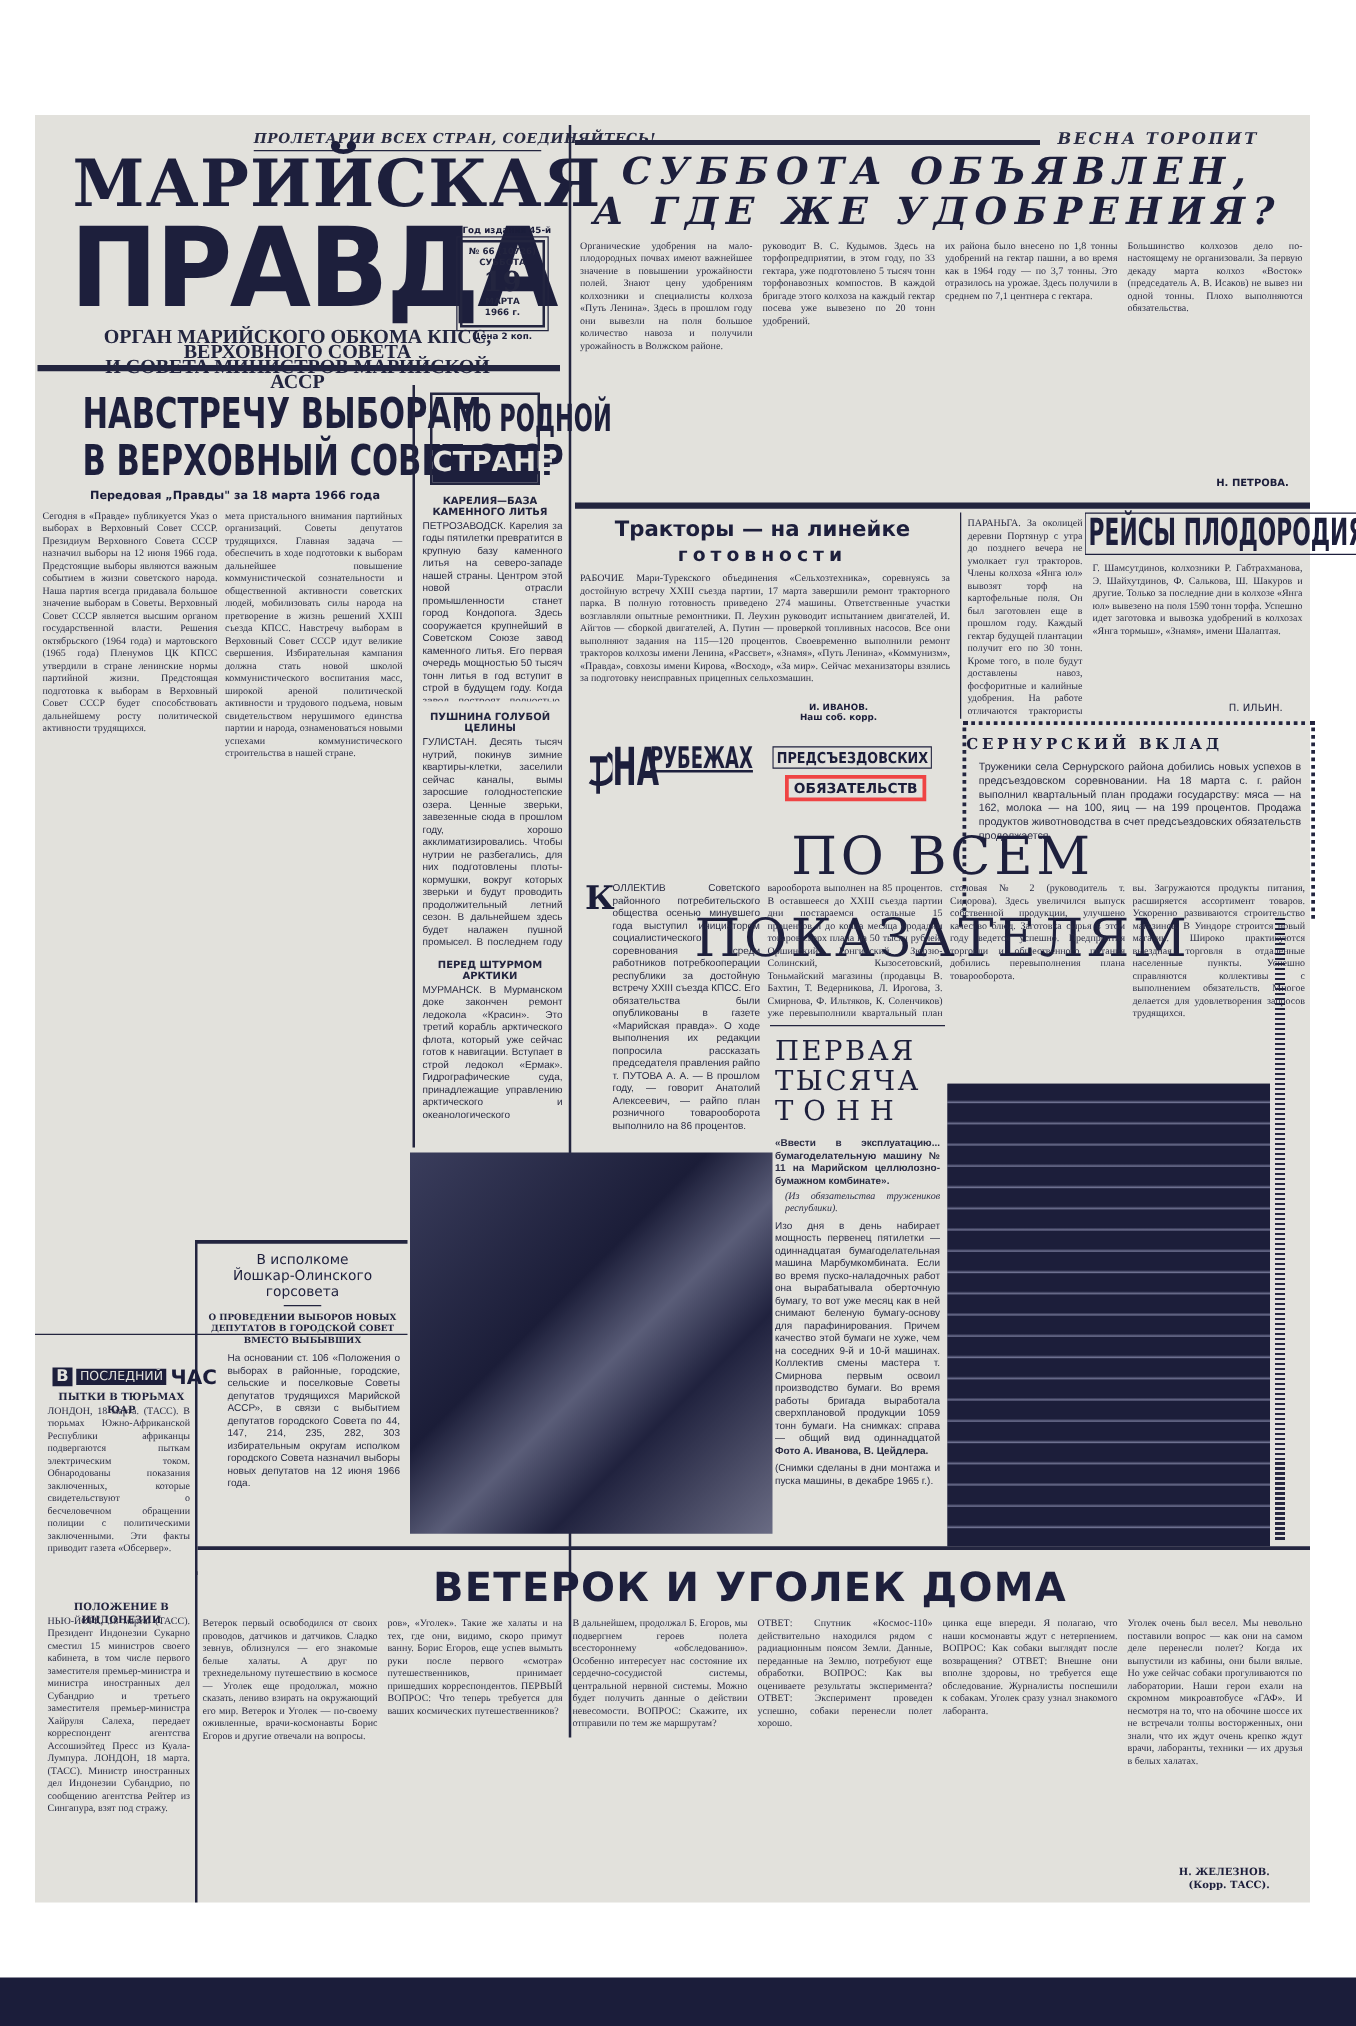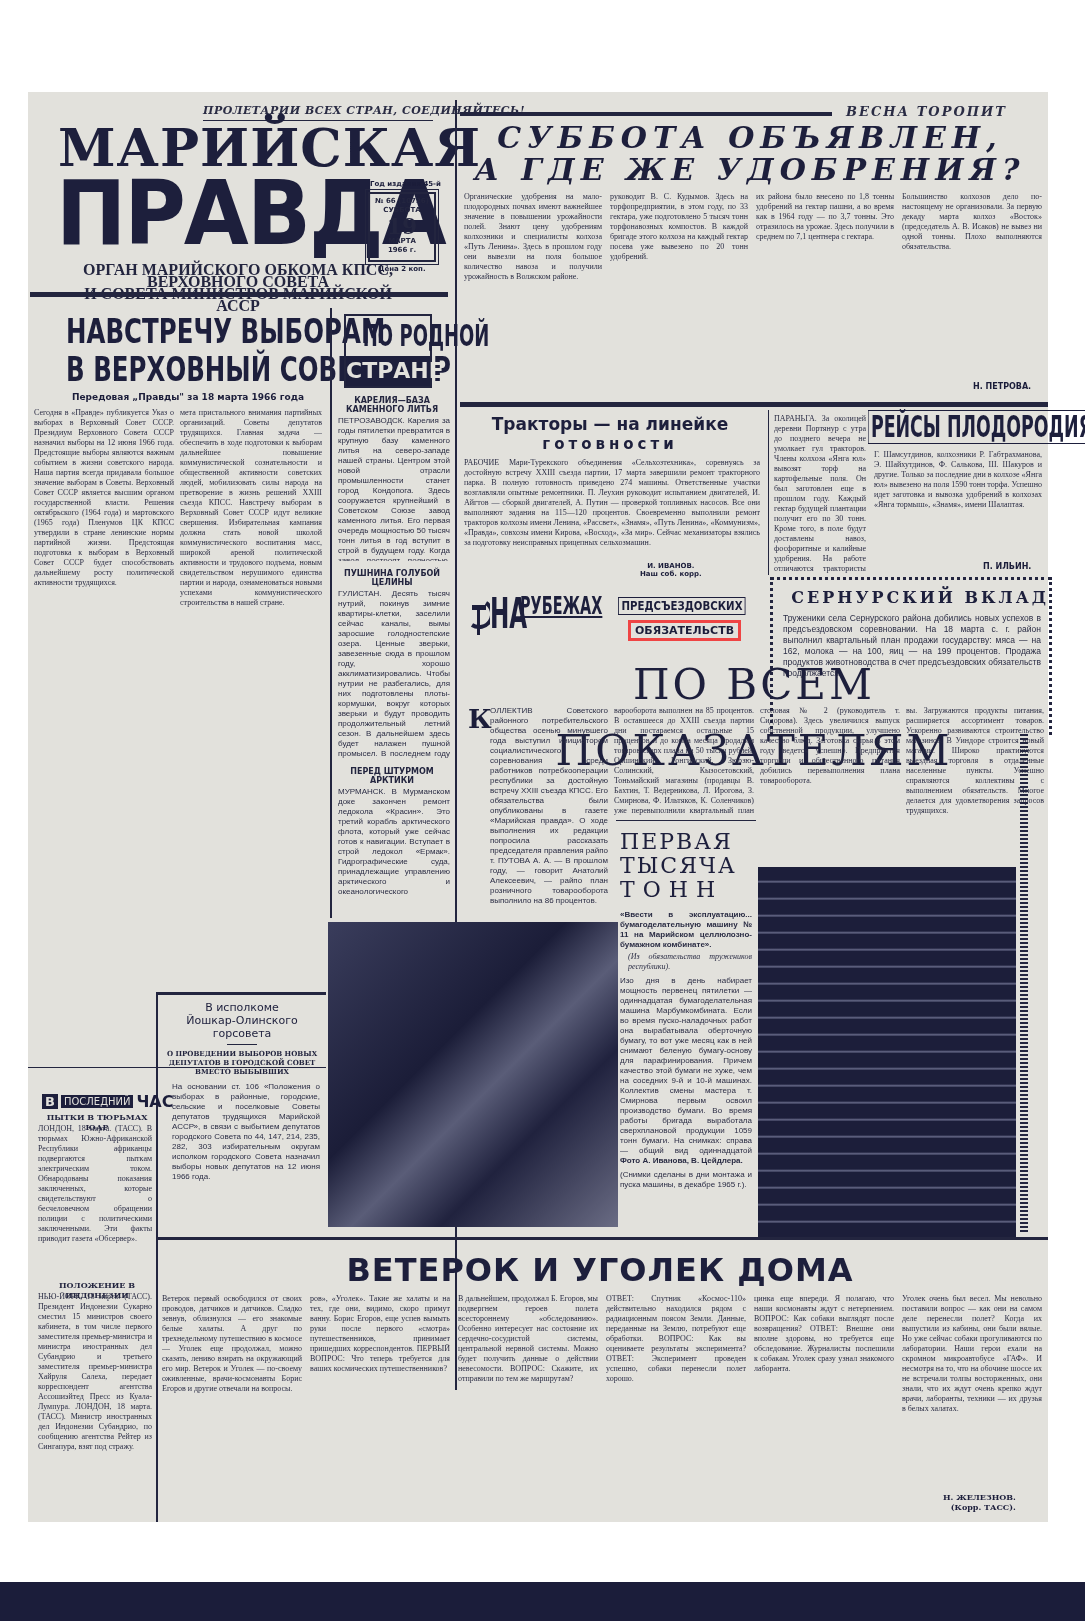--- a/index.html
+++ b/index.html
@@ -89,24 +89,24 @@
   <div class="abs" style="left:612px;top:470px;text-align:center;font-family:'DejaVu Sans',sans-serif;font-size:7px;font-weight:bold;">
     <div>И. ИВАНОВ.</div>
     <div>Наш соб. корр.</div>
   </div>
   <div class="vrule" style="left:740px;top:318px;height:165px;width:1px;"></div>
 
   <div class="abs body-text" style="left:746px;top:322px;width:90px;height:40px;"></div>
   <div class="abs h-cond" style="left:840px;top:318px;font-size:30px;line-height:32px;border:1px solid #1d1f3c;padding:0 4px;transform:scaleX(0.58);">РЕЙСЫ ПЛОДОРОДИЯ</div>
   <div class="abs body-text" style="left:746px;top:322px;width:92px;height:160px;">ПАРАНЬГА. За околицей деревни Портянур с утра до позднего вечера не умолкает гул тракторов. Члены колхоза «Янга юл» вывозят торф на картофельные поля. Он был заготовлен еще в прошлом году. Каждый гектар будущей плантации получит его по 30 тонн. Кроме того, в поле будут доставлены навоз, фосфоритные и калийные удобрения. На работе отличаются трактористы Г. Габдуллин, Г. Галеев.</div>
   <div class="abs body-text" style="left:846px;top:358px;width:168px;height:112px;">Г. Шамсутдинов, колхозники Р. Габтрахманова, Э. Шайхутдинов, Ф. Салькова, Ш. Шакуров и другие. Только за последние дни в колхозе «Янга юл» вывезено на поля 1590 тонн торфа. Успешно идет заготовка и вывозка удобрений в колхозах «Янга тормыш», «Знамя», имени Шалаптая.</div>
-  <div class="abs" style="left:955px;top:470px;font-family:'DejaVu Sans',sans-serif;font-weight:bold;font-size:8px;">П. ИЛЬИН.</div>
+  <div class="abs" style="left:955px;top:470px;font-family:'DejaVu Sans',sans-serif;font-weight:normal;font-size:8px;">П. ИЛЬИН.</div>
 
   <div class="abs" style="left:742px;top:485px;width:276px;height:155px;border-top:3px dotted #23253f;border-left:3px dotted #23253f;border-right:3px dotted #23253f;">
-    <div style="text-align:right;font-family:'DejaVu Serif',serif;font-weight:bold;font-size:16px;letter-spacing:3px;margin-top:8px;color:#1d1f3c;">СЕРНУРСКИЙ ВКЛАД</div>
+    <div style="text-align:left;font-family:'DejaVu Serif',serif;font-weight:bold;font-size:12px;letter-spacing:3px;margin-top:8px;color:#1d1f3c;">СЕРНУРСКИЙ ВКЛАД</div>
     <div class="sans-text" style="margin:6px 8px 0 10px;font-size:8.5px;line-height:11px;height:95px;">Труженики села Сернурского района добились новых успехов в предсъездовском соревновании. На 18 марта с. г. район выполнил квартальный план продажи государству: мяса — на 162, молока — на 100, яиц — на 199 процентов. Продажа продуктов животноводства в счет предсъездовских обязательств продолжается.</div>
   </div>
 
   <div class="abs" style="left:440px;top:495px;width:290px;height:60px;">
     <svg width="22" height="40" viewBox="0 0 22 40" style="position:absolute;left:0;top:12px;">
       <path d="M18 4 A12 12 0 1 1 4 26" fill="none" stroke="#1d1f3c" stroke-width="4"></path>
       <rect x="9" y="8" width="3" height="28" fill="#1d1f3c"></rect>
       <rect x="4" y="6" width="14" height="5" fill="#1d1f3c"></rect>
     </svg>
     <div class="abs h-cond" style="left:22px;top:2px;font-size:42px;line-height:50px;transform:scaleX(0.55);">НА</div>
@@ -141,21 +141,21 @@
   <div class="hrule" style="left:0;top:975px;width:298px;height:1px;"></div>
 
   <div class="abs" style="left:128px;top:900px;width:168px;height:265px;border-top:3px solid #23253f;border-left:2px solid #23253f;">
     <div style="text-align:center;font-family:'DejaVu Sans',sans-serif;font-size:11px;line-height:13px;margin-top:6px;color:#1d1f3c;">
       <div>В исполкоме</div>
       <div>Йошкар-Олинского</div>
       <div>горсовета</div>
     </div>
     <div style="width:30px;margin:4px auto;border-top:1px solid #23253f;"></div>
     <div class="caption-h" style="font-family:'DejaVu Serif',serif;font-size:7px;line-height:9px;margin:0 8px;">О ПРОВЕДЕНИИ ВЫБОРОВ НОВЫХ ДЕПУТАТОВ В ГОРОДСКОЙ СОВЕТ ВМЕСТО ВЫБЫВШИХ</div>
-    <div class="sans-text" style="margin:6px 6px 0 14px;height:135px;">На основании ст. 106 «Положения о выборах в районные, городские, сельские и поселковые Советы депутатов трудящихся Марийской АССР», в связи с выбытием депутатов городского Совета по 44, 147, 214, 235, 282, 303 избирательным округам исполком городского Совета назначил выборы новых депутатов на 12 июня 1966 года.</div>
+    <div class="sans-text" style="margin:6px 6px 0 24px;height:135px;">На основании ст. 106 «Положения о выборах в районные, городские, сельские и поселковые Советы депутатов трудящихся Марийской АССР», в связи с выбытием депутатов городского Совета по 44, 147, 214, 235, 282, 303 избирательным округам исполком городского Совета назначил выборы новых депутатов на 12 июня 1966 года.</div>
   </div>
 
   <div class="abs" style="left:14px;top:1000px;display:flex;align-items:center;gap:3px;">
     <span style="background:#1d1f3c;color:#e2e1dc;font-family:'DejaVu Sans',sans-serif;font-weight:bold;font-size:13px;padding:0 3px;">В</span>
     <span style="background:#1d1f3c;color:#e2e1dc;font-family:'DejaVu Sans',sans-serif;font-size:10px;padding:1px 3px;">ПОСЛЕДНИЙ</span>
     <span style="font-family:'DejaVu Sans',sans-serif;font-weight:bold;font-size:16px;">ЧАС</span>
   </div>
   <div class="abs caption-h" style="left:14px;top:1020px;width:110px;font-family:'DejaVu Serif',serif;">ПЫТКИ В ТЮРЬМАХ ЮАР</div>
   <div class="abs body-text" style="left:10px;top:1032px;width:114px;height:158px;">ЛОНДОН, 18 марта. (ТАСС). В тюрьмах Южно-Африканской Республики африканцы подвергаются пыткам электрическим током. Обнародованы показания заключенных, которые свидетельствуют о бесчеловечном обращении полиции с политическими заключенными. Эти факты приводит газета «Обсервер».</div>
   <div class="abs caption-h" style="left:10px;top:1188px;width:118px;font-family:'DejaVu Serif',serif;">ПОЛОЖЕНИЕ В ИНДОНЕЗИИ</div>

